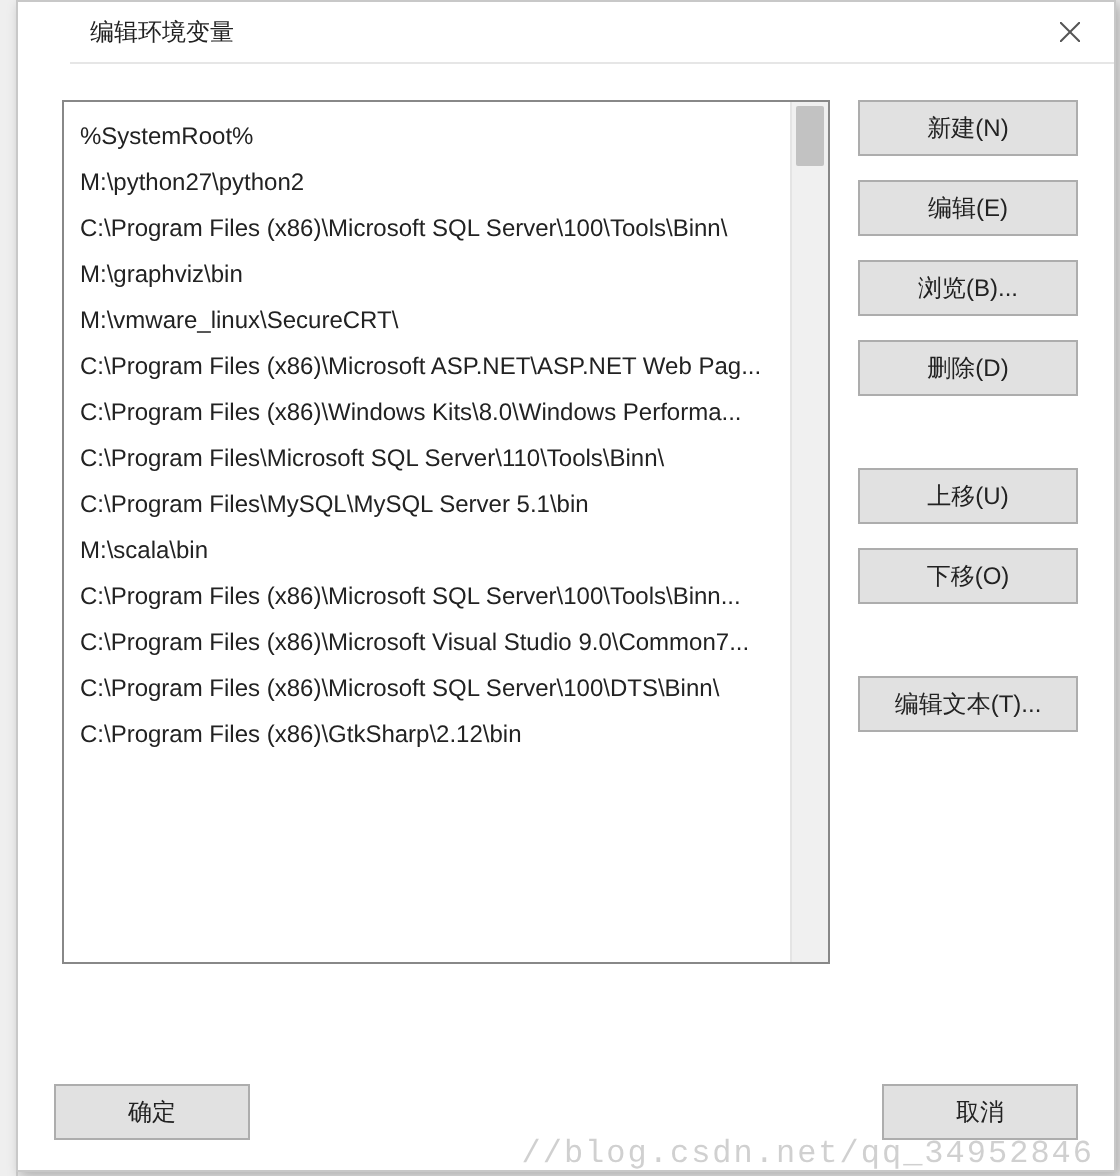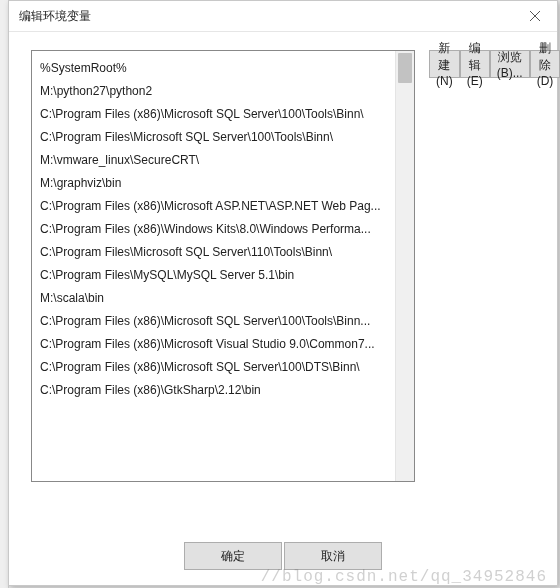--- a/index.html
+++ b/index.html
@@ -25,20 +25,21 @@
     display: flex;
     flex-direction: column;
   }
   .titlebar {
     height: 30px;
     display: flex;
     align-items: center;
     padding: 0 0 0 10px;
     border-bottom: 1px solid #e6e6e6;
     background: #ffffff;
+    margin-left: 26px;
   }
   .titlebar .title {
     flex: 1;
     font-size: 12px;
     color: #222;
   }
   .titlebar .close {
     width: 44px;
     height: 30px;
     display: flex;
@@ -95,21 +96,21 @@
     overflow: hidden;
     text-overflow: ellipsis;
     font-size: 12px;
     color: #222;
     padding-right: 20px;
     cursor: default;
   }
   .side-buttons {
     width: 110px;
     display: flex;
-    flex-direction: row;
+    flex-direction: column;
   }
   .btn {
     height: 28px;
     border: 1px solid #adadad;
     background: #e1e1e1;
     font-size: 12px;
     color: #222;
     cursor: pointer;
     display: flex;
     align-items: center;
@@ -117,21 +118,21 @@
     box-sizing: border-box;
     padding: 0 6px;
     font-family: inherit;
   }
   .gap-sm { height: 12px; }
   .gap-md { height: 36px; }
   .footer {
     height: 58px;
     display: flex;
     align-items: center;
-    justify-content: center;
+    justify-content: space-between;
     padding: 0 18px;
     gap: 2px;
   }
   .footer .btn { width: 98px; }
   .watermark {
     position: absolute;
     right: 13px;
     bottom: 2px;
     font-size: 16px;
     letter-spacing: 1px;
@@ -167,23 +168,22 @@
     </div>
   </div>
 
   <div class="body">
 
     <div class="listbox">
       <div class="list-inner" id="list-inner">
           <div class="list-item">%SystemRoot%</div>
           <div class="list-item">M:\python27\python2</div>
           <div class="list-item">C:\Program Files (x86)\Microsoft SQL Server\100\Tools\Binn\</div>
-          <div class="list-item">C:\Program Files\Microsoft SQL Server\100\Tools\Binn\</div>
+          <div class="list-item">M:\graphviz\bin</div>
           <div class="list-item">M:\vmware_linux\SecureCRT\</div>
-          <div class="list-item">M:\graphviz\bin</div>
           <div class="list-item">C:\Program Files (x86)\Microsoft ASP.NET\ASP.NET Web Pag...</div>
           <div class="list-item">C:\Program Files (x86)\Windows Kits\8.0\Windows Performa...</div>
           <div class="list-item">C:\Program Files\Microsoft SQL Server\110\Tools\Binn\</div>
           <div class="list-item">C:\Program Files\MySQL\MySQL Server 5.1\bin</div>
           <div class="list-item">M:\scala\bin</div>
           <div class="list-item">C:\Program Files (x86)\Microsoft SQL Server\100\Tools\Binn...</div>
           <div class="list-item">C:\Program Files (x86)\Microsoft Visual Studio 9.0\Common7...</div>
           <div class="list-item">C:\Program Files (x86)\Microsoft SQL Server\100\DTS\Binn\</div>
           <div class="list-item">C:\Program Files (x86)\GtkSharp\2.12\bin</div>
         </div>

